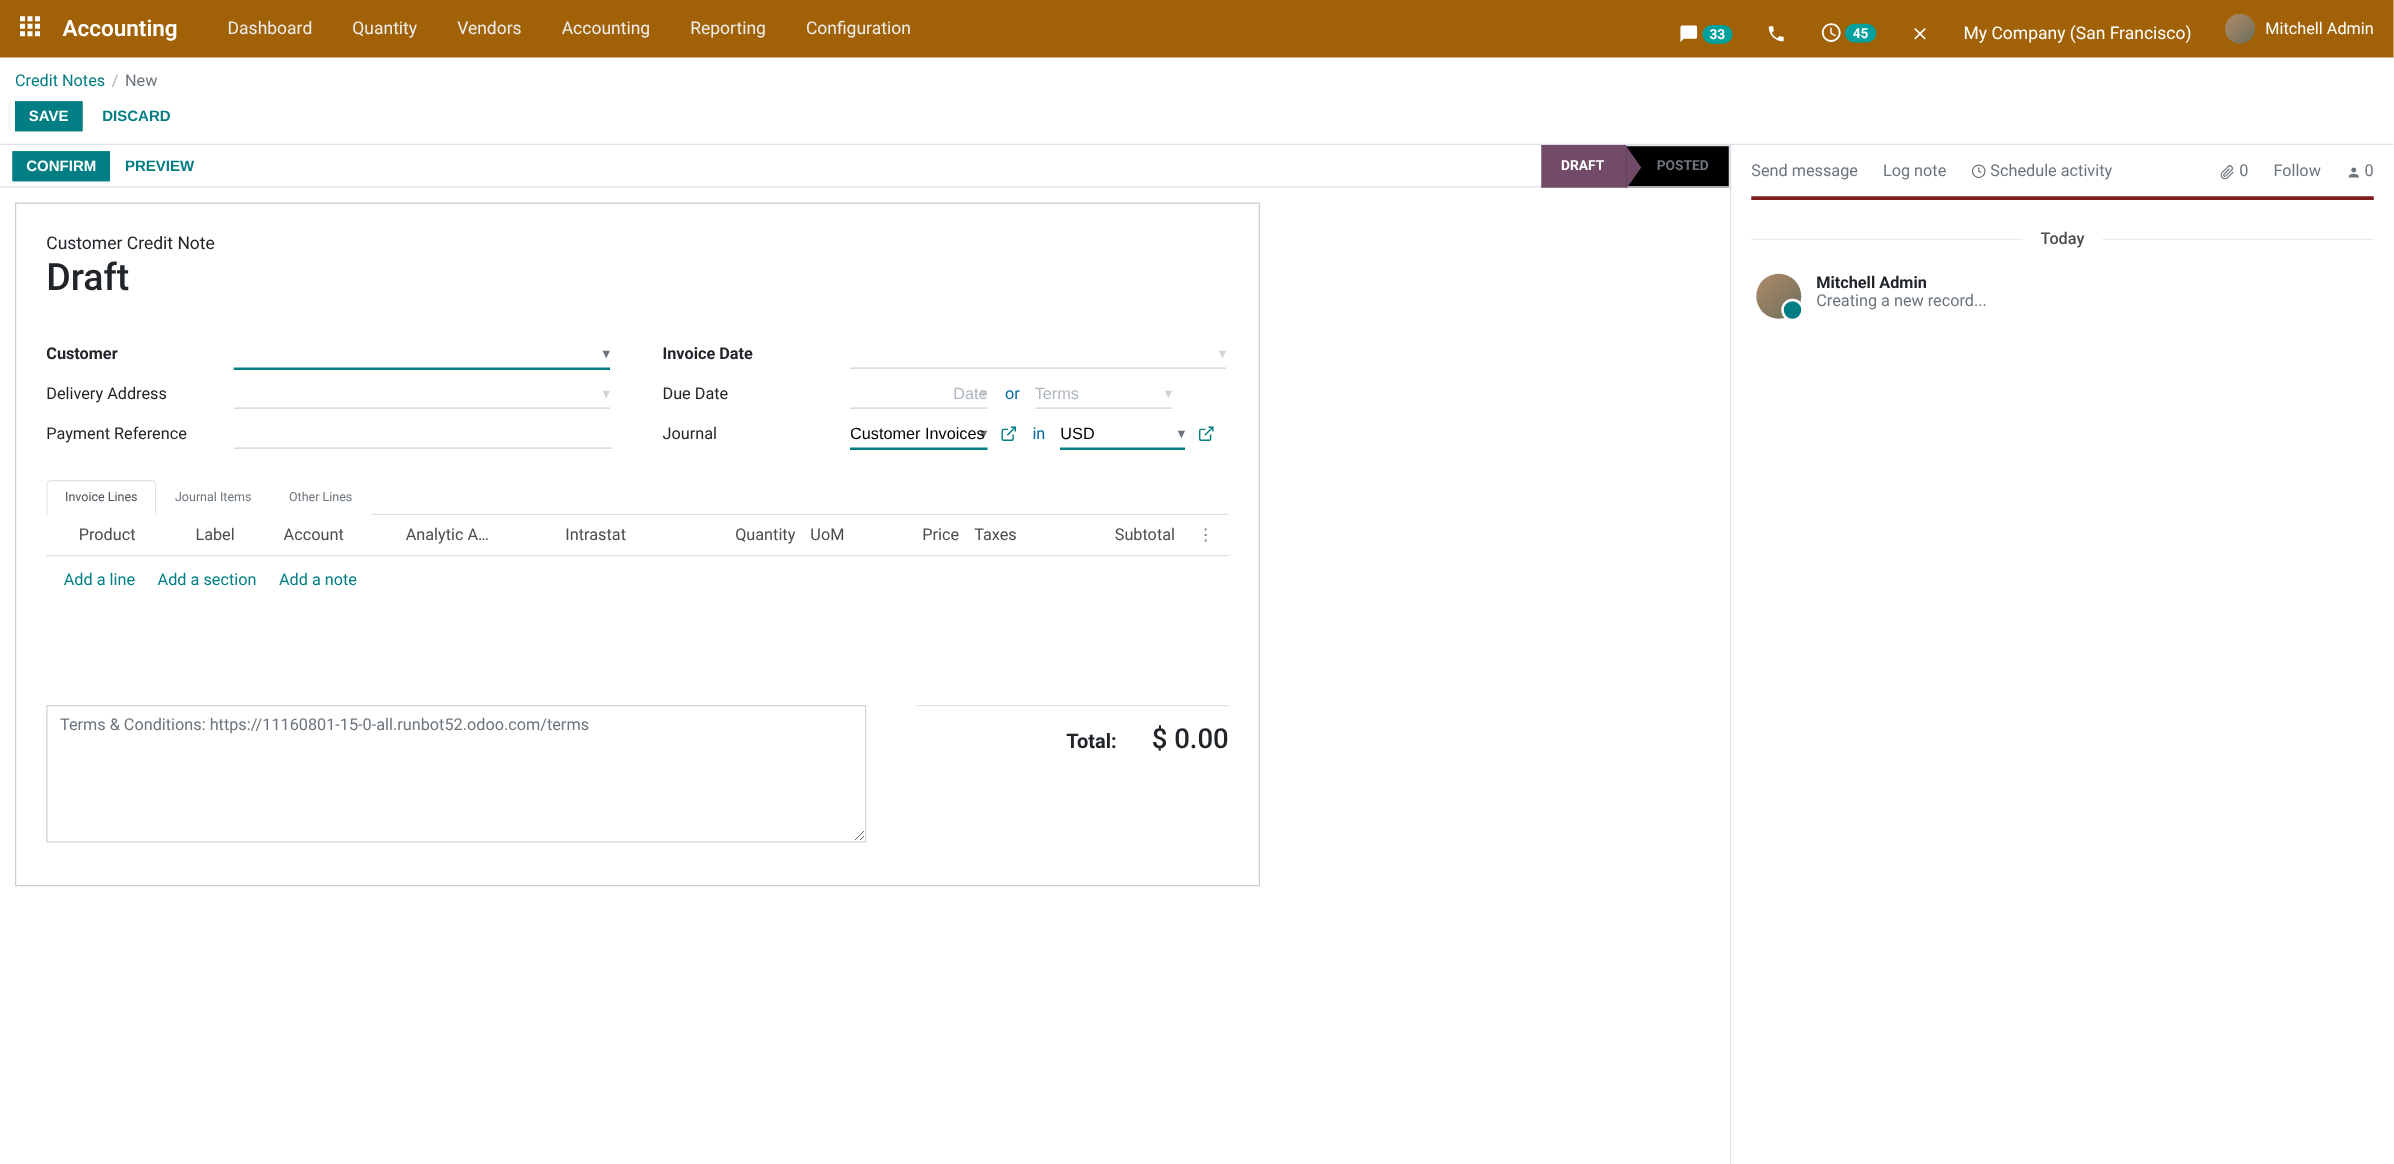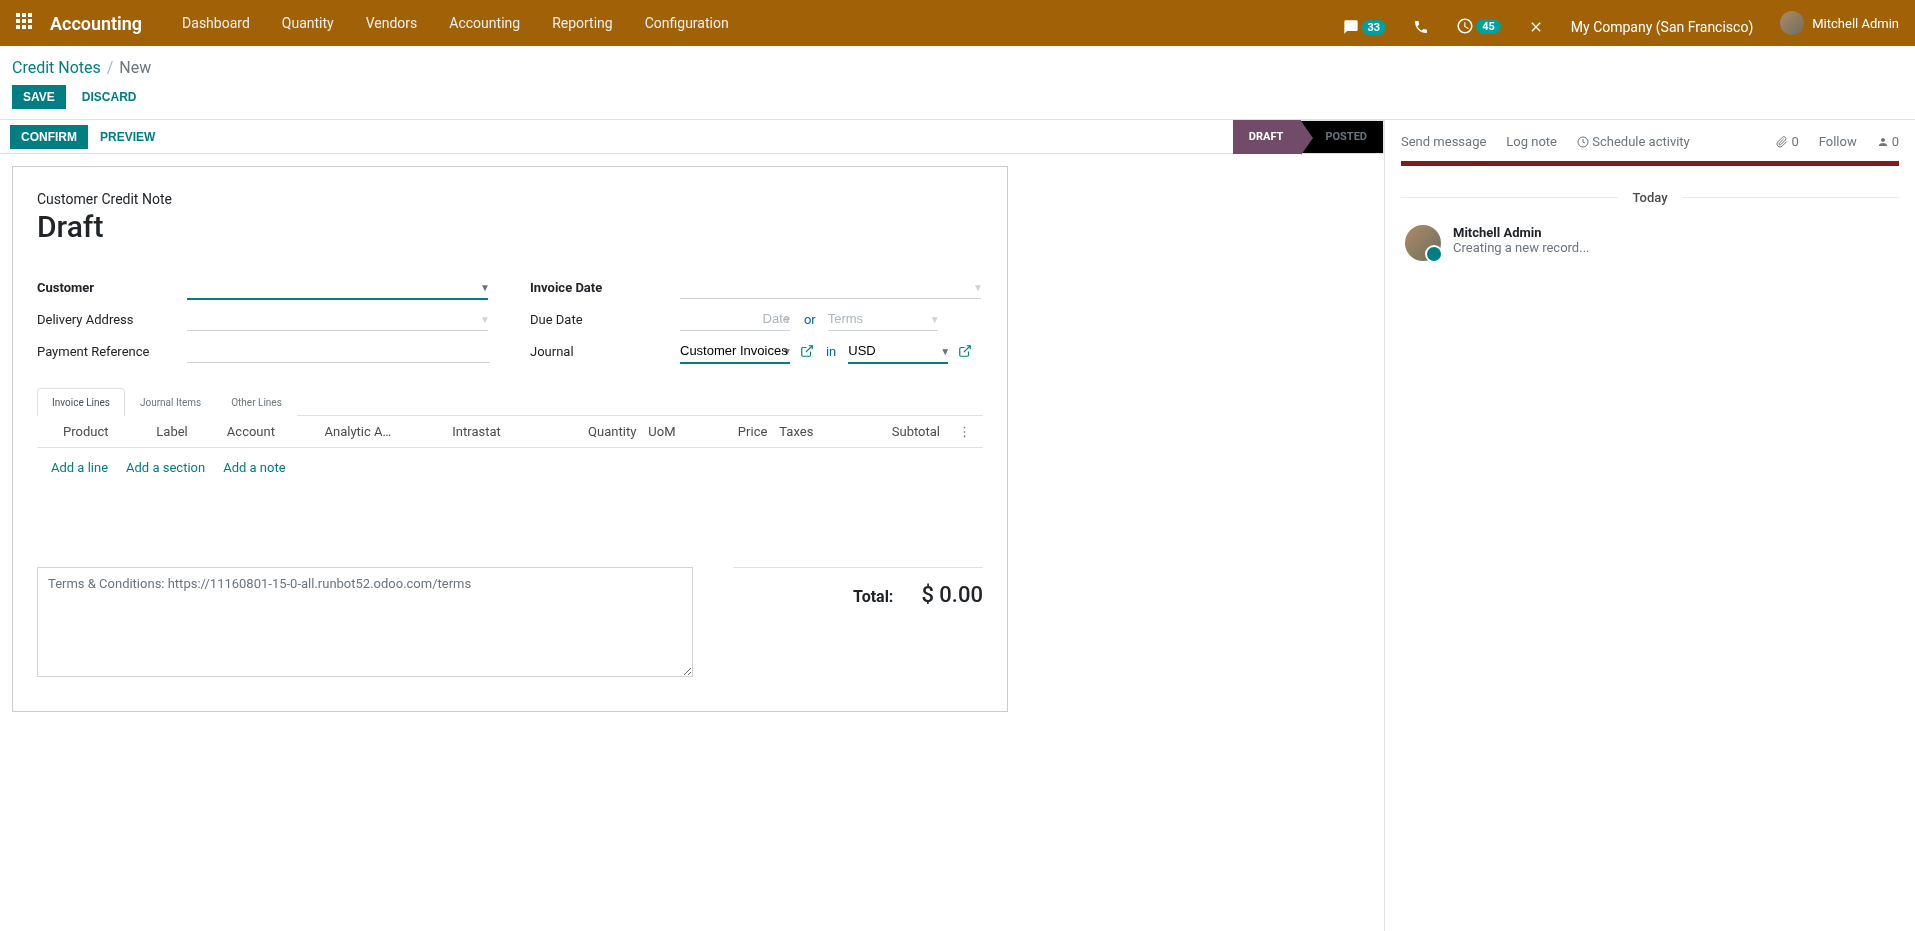--- a/index.html
+++ b/index.html
@@ -15,21 +15,21 @@
 .navbar-spacer { flex: 1; }
 .navbar-right { display: flex; align-items: flex-end; gap: 27px; }
 .navbar-icon { color: #fff; cursor: pointer; position: relative; display: flex; align-items: center; }
 .badge { background: #00A09D; color: #fff; border-radius: 10px; font-size: 11px; font-weight: 700; padding: 1px 6px; margin-left: 2px; }
 .navbar-company { color: #fff; cursor: pointer; font-size: 14px; }
 .navbar-user { display: flex; align-items: center; gap: 8px; cursor: pointer; }
 .avatar-sm { width: 24px; height: 24px; border-radius: 50%; background: linear-gradient(135deg,#b08968,#6b705c); display: inline-block; }
 
 
 .control-panel { padding: 12px 16px 10px 12px; border-bottom: 1px solid #dee2e6; }
-.breadcrumb { font-size: 16px; color: #6c757d; margin-bottom: 8px; }
+.breadcrumb { font-size: 13px; color: #6c757d; margin-bottom: 8px; }
 .breadcrumb a { color: #017E84; text-decoration: none; }
 .breadcrumb .sep { color: #adb5bd; margin: 0 2px; }
 .cp-buttons { display: flex; align-items: center; gap: 16px; }
 .btn-primary { background: #017E84; color: #fff; border: 1px solid #017E84; padding: 4px 10px; font-weight: 700; font-size: 12px; cursor: pointer; text-transform: uppercase; }
 .btn-secondary { background: transparent; color: #017E84; border: none; font-weight: 700; font-size: 12px; cursor: pointer; text-transform: uppercase; }
 
 
 .main { display: flex; height: calc(100vh - 110px); }
 .form-area { flex: 1; overflow-y: auto; border-right: 1px solid #dee2e6; position: relative; }
 .chatter { width: 530px; padding: 10px 16px; overflow-y: auto; }
@@ -79,21 +79,21 @@
 .bottom-row { display: flex; gap: 40px; margin-top: 80px; align-items: flex-start; }
 .terms-input { flex: 1; max-width: 660px; border: 1px solid #ced4da; min-height: 110px; padding: 8px 10px; font-size: 13px; color: #6c757d; resize: vertical; font-family: inherit; }
 .totals { flex: 0 0 250px; margin-left: auto; }
 .totals-row { display: flex; justify-content: flex-end; align-items: baseline; gap: 28px; border-top: 1px solid #dee2e6; padding-top: 14px; }
 .totals-label { font-weight: 700; font-size: 16px; }
 .totals-value { font-weight: 500; font-size: 22px; }
 
 .resize-handle { height: 10px; display: flex; align-items: center; justify-content: center; cursor: ns-resize; }
 
 
-.chatter-topbar { display: flex; align-items: center; gap: 20px; padding: 4px 0 12px 0; border-bottom: 5px solid #7f1d1d; color: #6c757d; font-size: 13px; }
+.chatter-topbar { display: flex; align-items: center; gap: 20px; padding: 4px 0 12px 0; border-bottom: 3px solid #7f1d1d; color: #6c757d; font-size: 13px; }
 .chatter-action { cursor: pointer; color: #6c757d; }
 .chatter-topbar .spacer { flex: 1; }
 .chatter-attach, .chatter-followers { display: flex; align-items: center; gap: 3px; }
 .chatter-divider { display: flex; align-items: center; margin: 24px 0 14px 0; }
 .chatter-divider::before, .chatter-divider::after { content: ''; flex: 1; height: 1px; background: #e9ecef; }
 .chatter-divider span { padding: 0 14px; color: #4c4c4c; font-size: 13px; font-weight: 500; }
 .message { display: flex; gap: 12px; padding: 6px 4px; }
 .avatar-md { width: 36px; height: 36px; border-radius: 50%; background: linear-gradient(135deg,#b08968,#6b705c); flex-shrink: 0; position: relative; }
 .avatar-md::after { content: ''; position: absolute; bottom: -2px; right: -2px; width: 14px; height: 14px; background: #017E84; border: 2px solid #fff; border-radius: 50%; }
 .message-body { flex: 1; }

